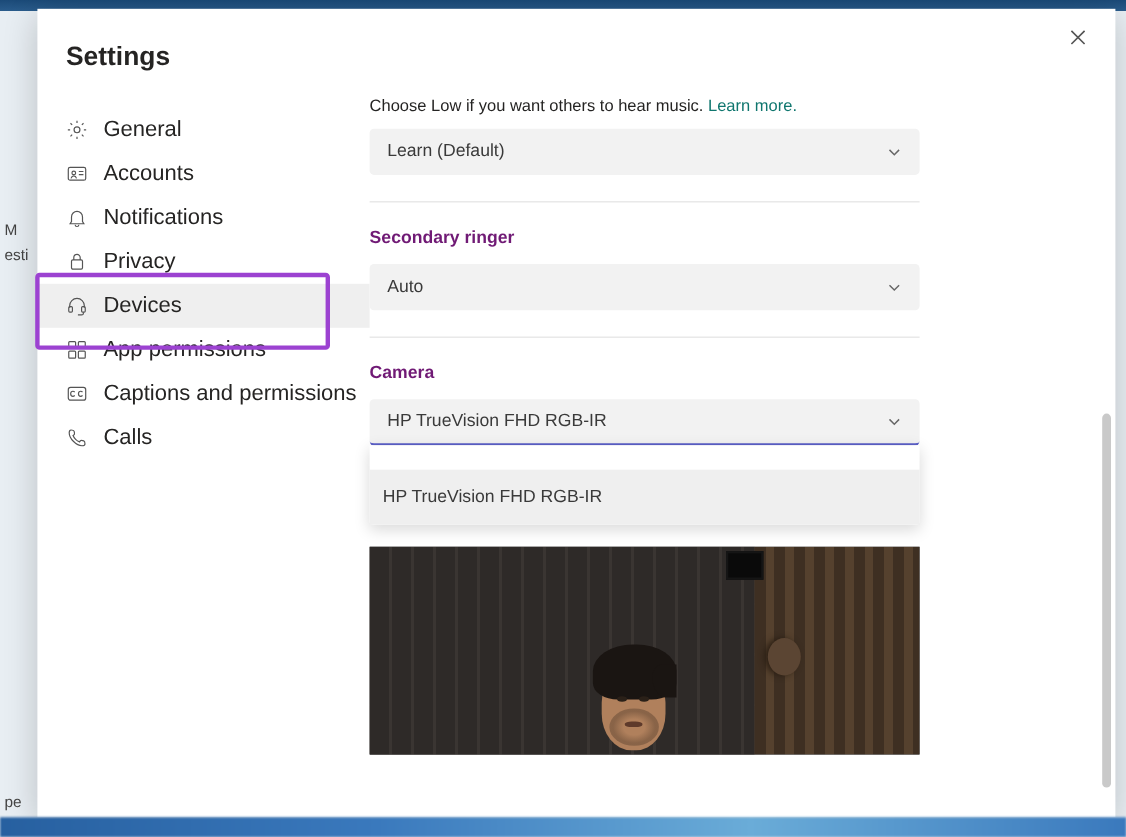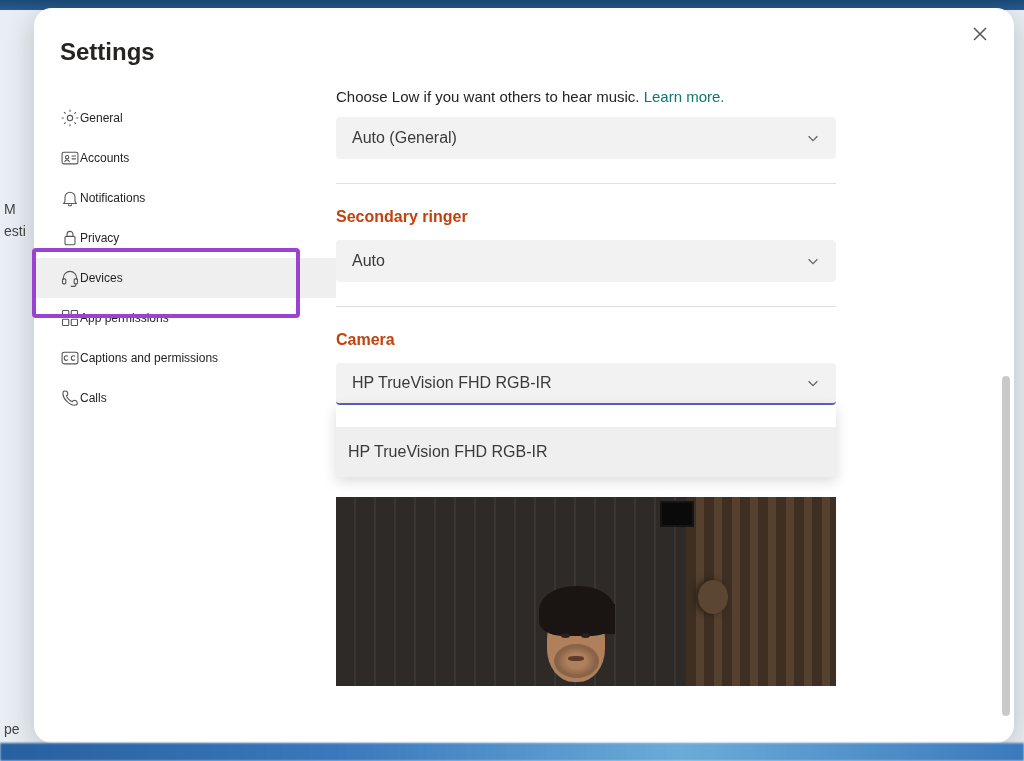--- a/index.html
+++ b/index.html
@@ -34,21 +34,21 @@
       padding: 140px 4px 0;
     }
     .bg-left div { margin-bottom: 4px; }
     .modal {
       position: absolute;
       top: 8px;
       left: 34px;
       right: 10px;
       bottom: 18px;
       background: #fff;
-      border-radius: 18px;
+      border-radius: 0;
       box-shadow: 0 6px 30px rgba(0,0,0,.2);
       display: flex;
       overflow: hidden;
     }
     .close-btn {
       position: absolute;
       top: 12px;
       right: 18px;
       width: 32px;
       height: 32px;
@@ -71,23 +71,24 @@
       color: #252423;
       padding-left: 26px;
       margin-bottom: 32px;
     }
     .nav { list-style: none; }
     .nav-item {
       display: flex;
       align-items: center;
       height: 40px;
       padding-left: 26px;
+      gap: 14px;
       cursor: pointer;
       color: #252423;
-      font-size: 12px;
+      font-size: 20px;
       position: relative;
     }
     .nav-item.active {
       background: #efefef;
     }
     .nav-item .icon { width: 20px; height: 20px; display: inline-flex; align-items: center; justify-content: center; color: #555; }
     .nav-item .icon svg { width: 20px; height: 20px; stroke: currentColor; stroke-width: 1.3; fill: none; }
 
     .highlight {
       position: absolute;
@@ -139,21 +140,21 @@
     .chevron svg { width: 100%; height: 100%; stroke: currentColor; stroke-width: 1.5; fill: none; }
 
     .divider {
       height: 1px;
       background: #e0e0e0;
       margin: 24px 0;
     }
     .section-label {
       font-size: 16px;
       font-weight: 700;
-      color: #c2410c;
+      color: #701a75;
       margin-bottom: 14px;
     }
 
     .dropdown-panel {
       position: relative;
       width: 100%;
       background: #fff;
       box-shadow: 0 4px 14px rgba(0,0,0,.15);
       border-radius: 0 0 3px 3px;
     }
@@ -337,21 +338,21 @@
   </div>
 
   <div class="content">
     <div class="content-inner">
 
       <div class="hint-row">
         <span>Choose Low if you want others to hear music. </span><a href="#">Learn more.</a>
       </div>
 
       <div class="select">
-        <span>Auto (General)</span>
+        <span>Learn (Default)</span>
         <span class="chevron">
           <svg viewBox="0 0 16 16">
               <path d="M3 6l5 5 5-5"></path>
             </svg>
         </span>
       </div>
 
       <div class="divider"></div>
 
       <div class="section-label">Secondary ringer</div>

